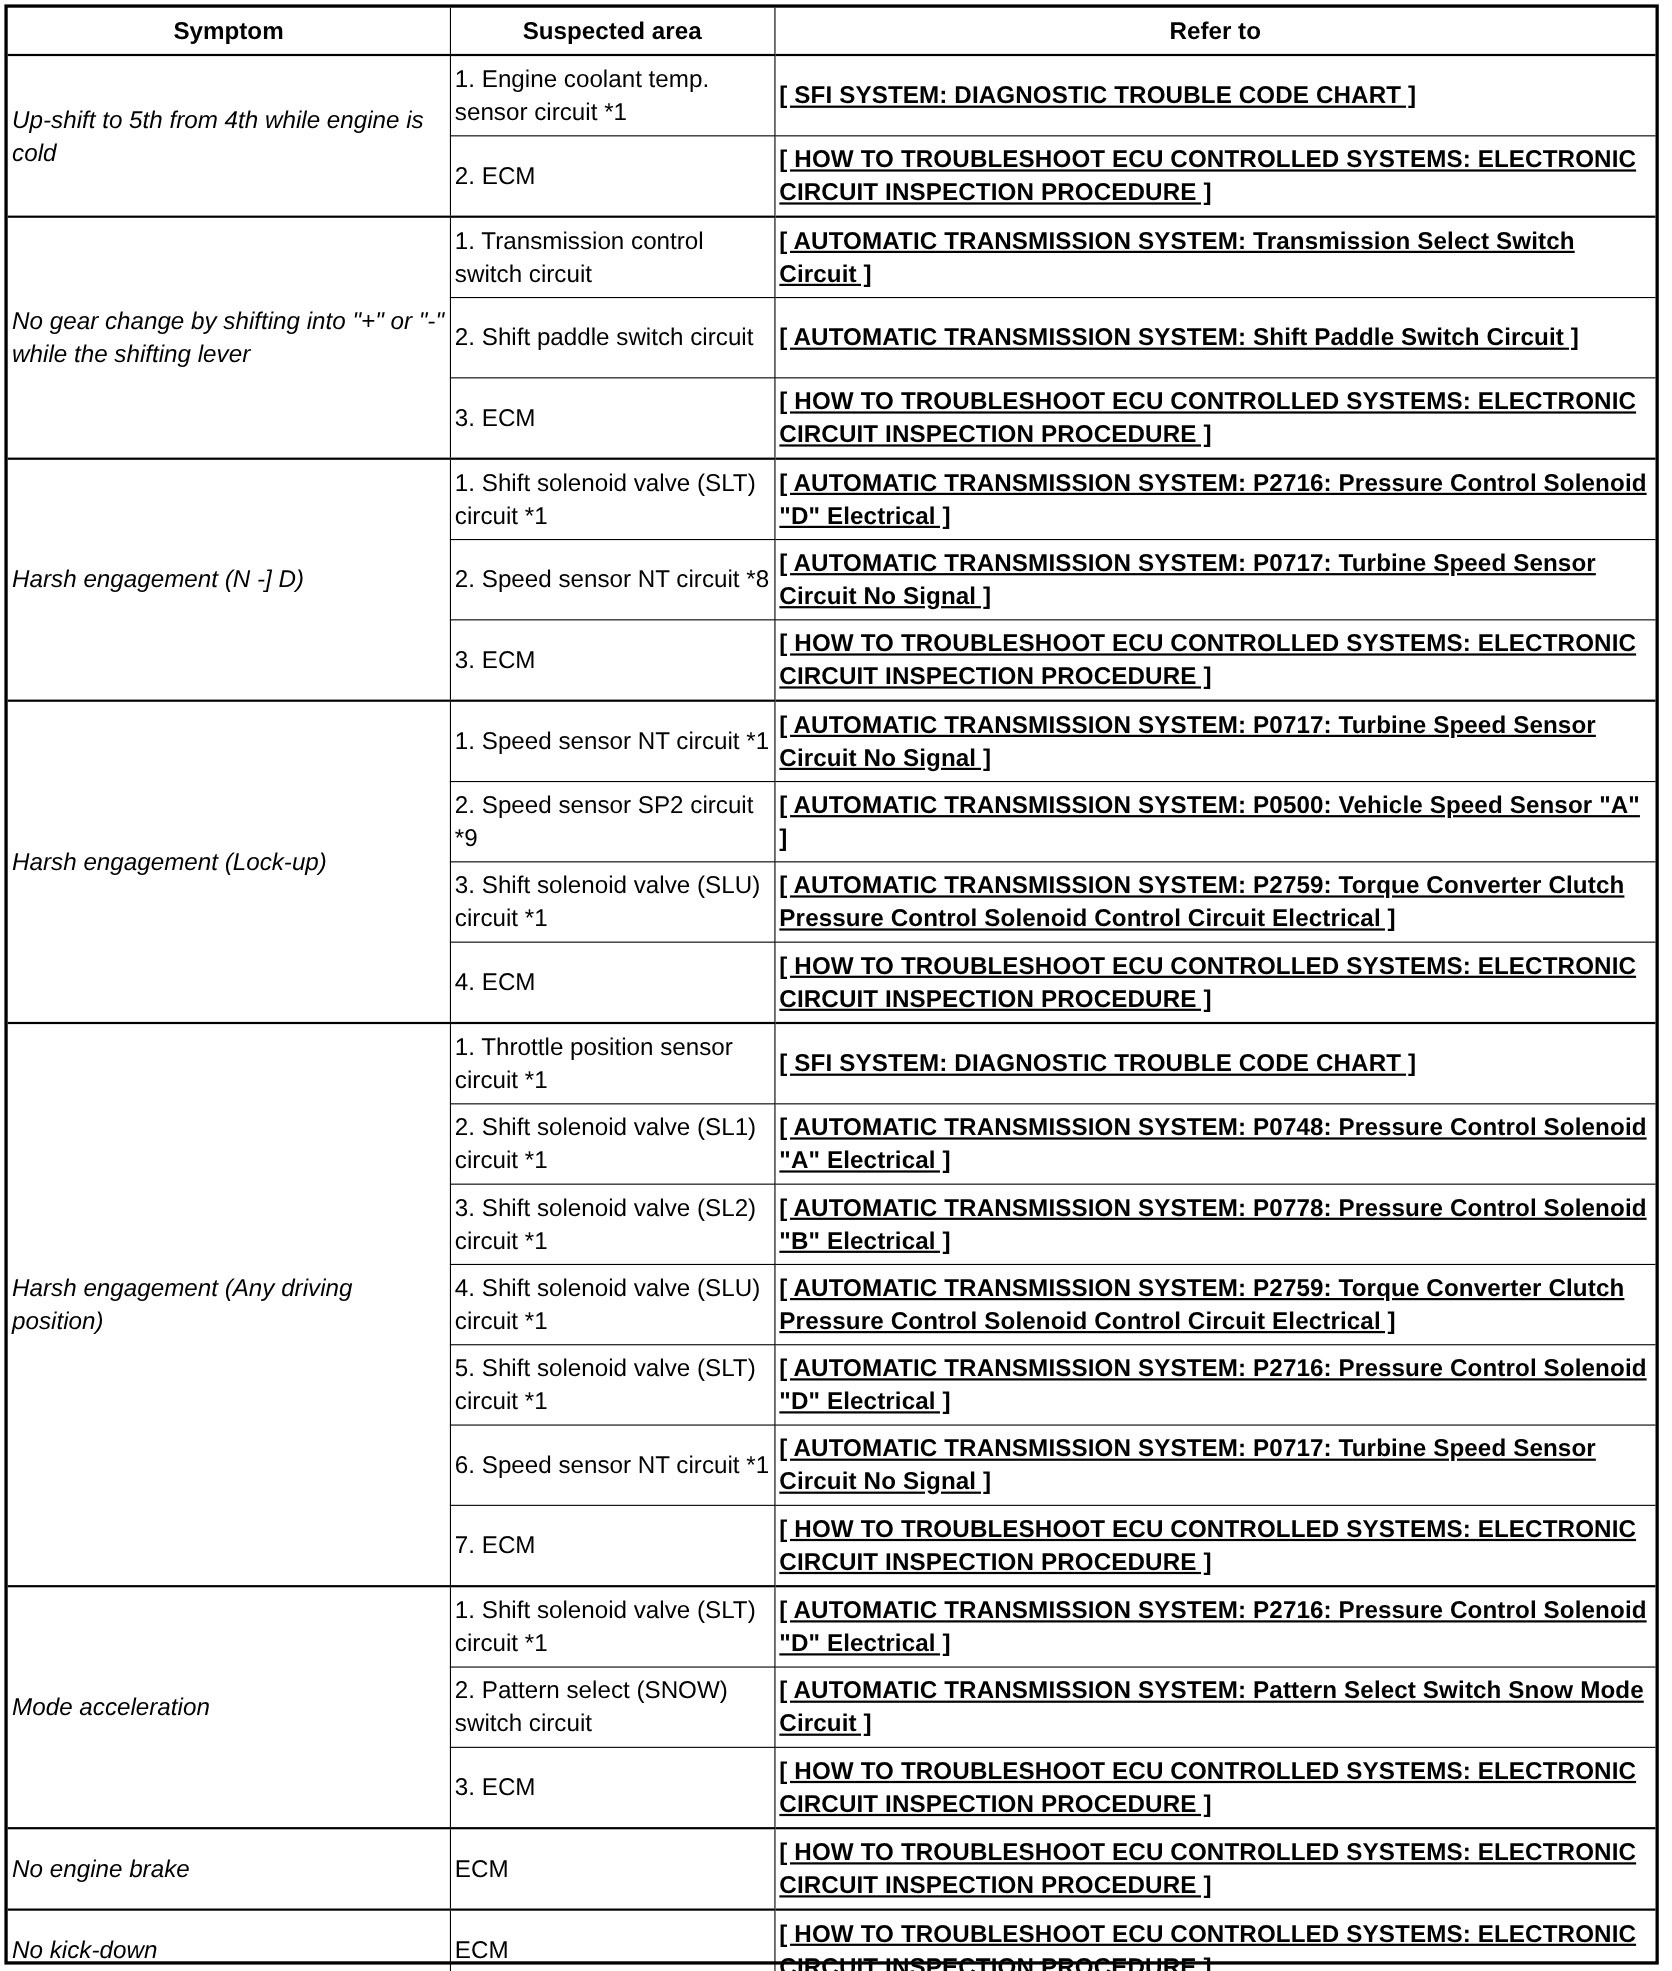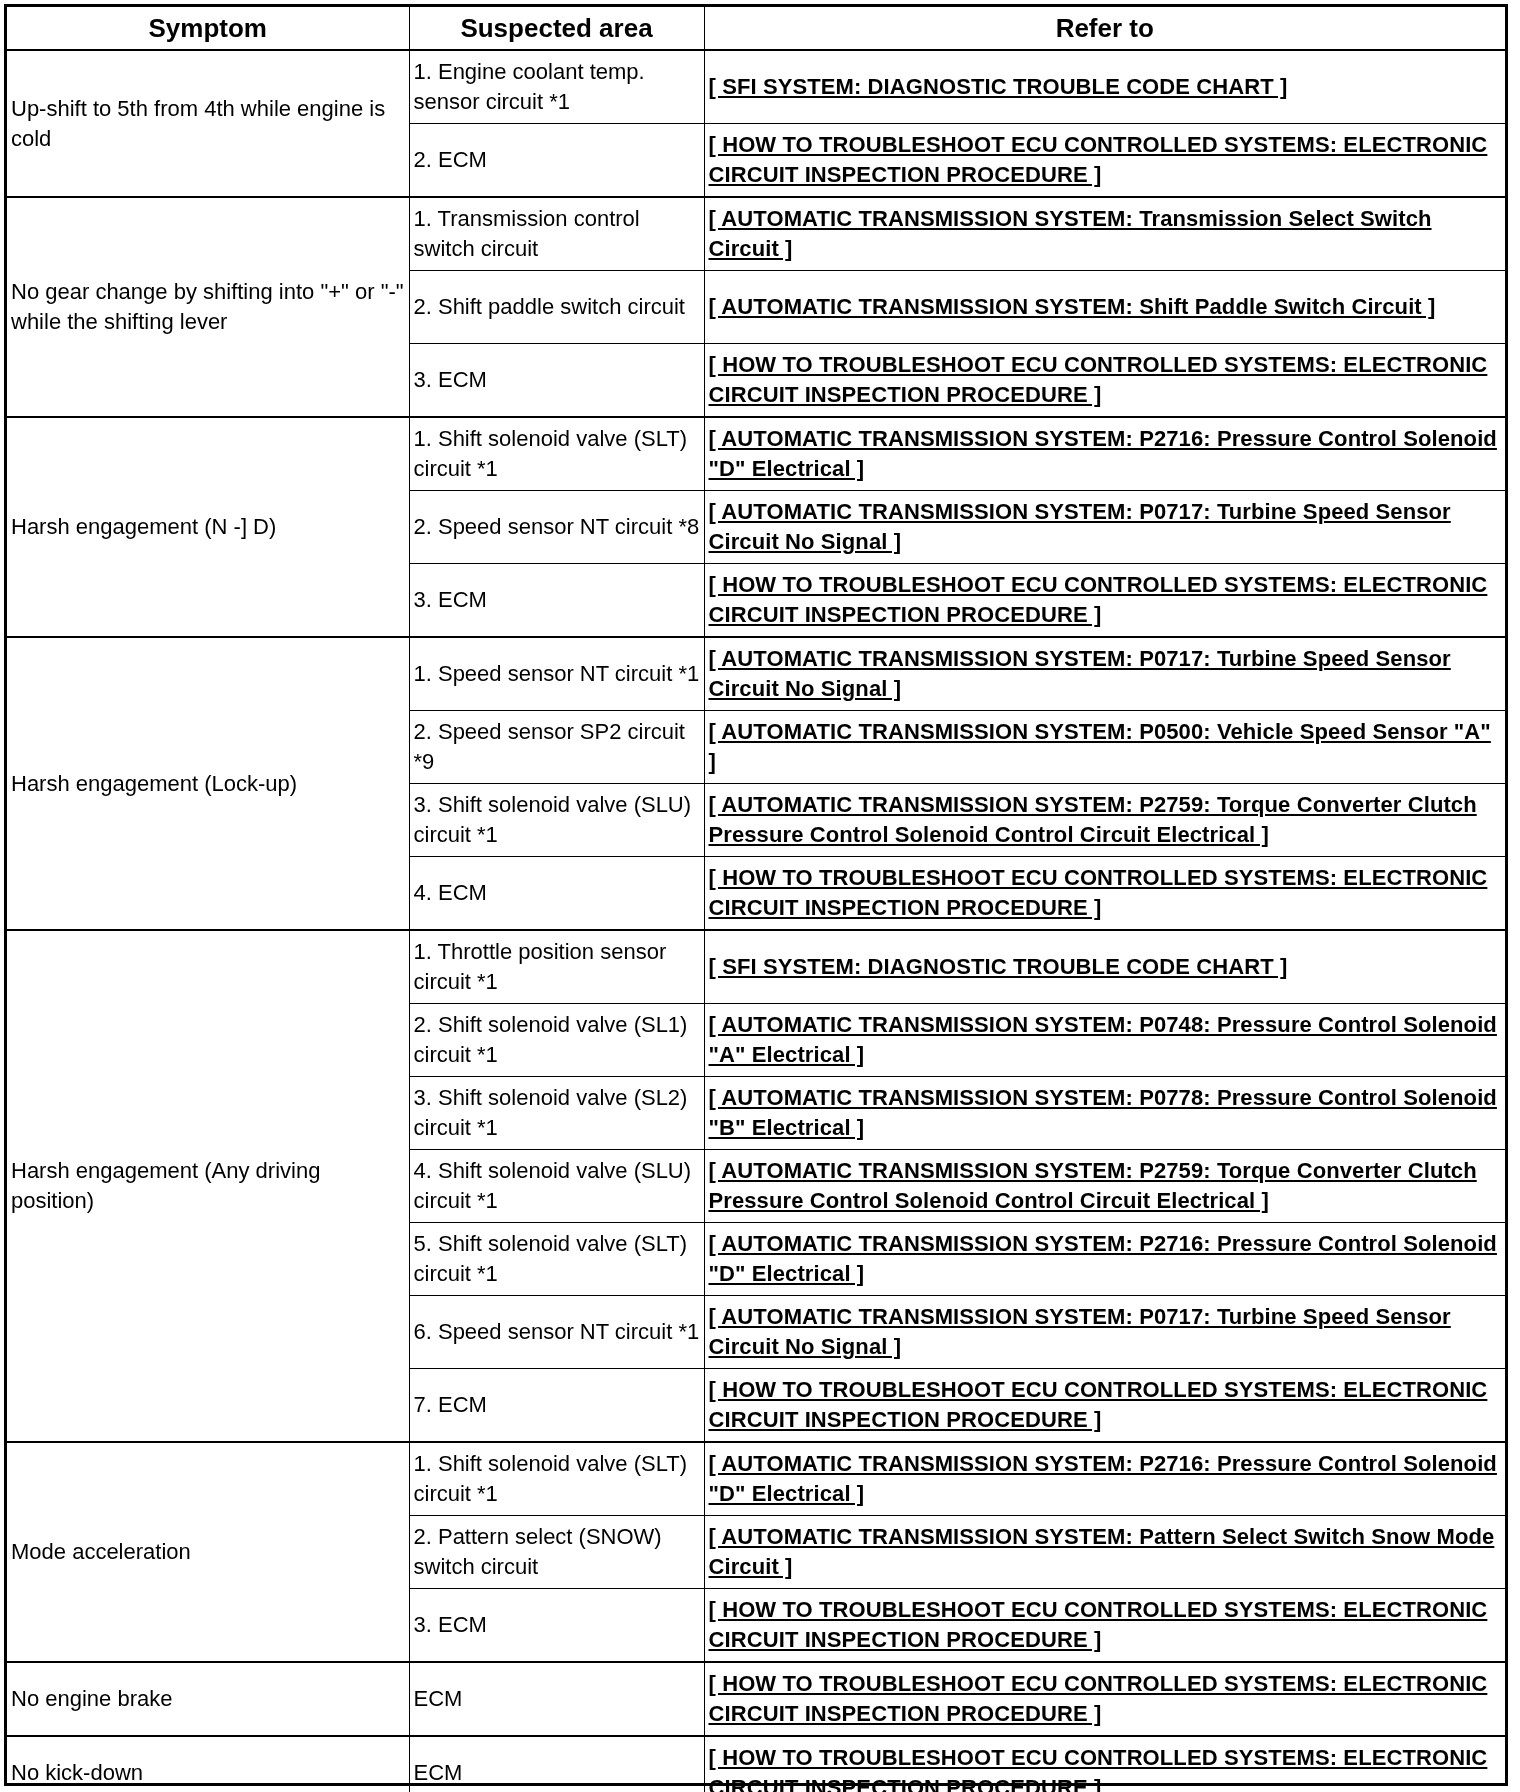--- a/index.html
+++ b/index.html
@@ -38,30 +38,30 @@
       text-align: left;
       overflow: hidden;
     }
     table.trouble tr:first-child th { border-top: none; }
     table.trouble tr > *:first-child { border-left: none; }
     table.trouble tr > *:last-child { border-right: none; }
     table.trouble tr:last-child td { border-bottom: none; }
     table.trouble th {
       font-weight: bold;
       text-align: center;
-      font-size: 26px;
+      font-size: 22px;
       height: 42px;
       border-bottom: 2.5px solid #000;
     }
     table.trouble td {
       height: 72px;
       font-size: 22px;
       line-height: 30px;
     }
-    td.symptom { padding-left: 6px; }
+    td.symptom { padding-left: 6px; font-style: italic; }
     td.area { padding-left: 5px; }
     td.refer {
       font-weight: bold;
       padding-left: 5px;
       letter-spacing: 0.1px;
       text-decoration: underline;
     }
     tr.group-start td { border-top: 2.5px solid #000; }
     col.c1 { width: 402px; }
     col.c2 { width: 295px; }

